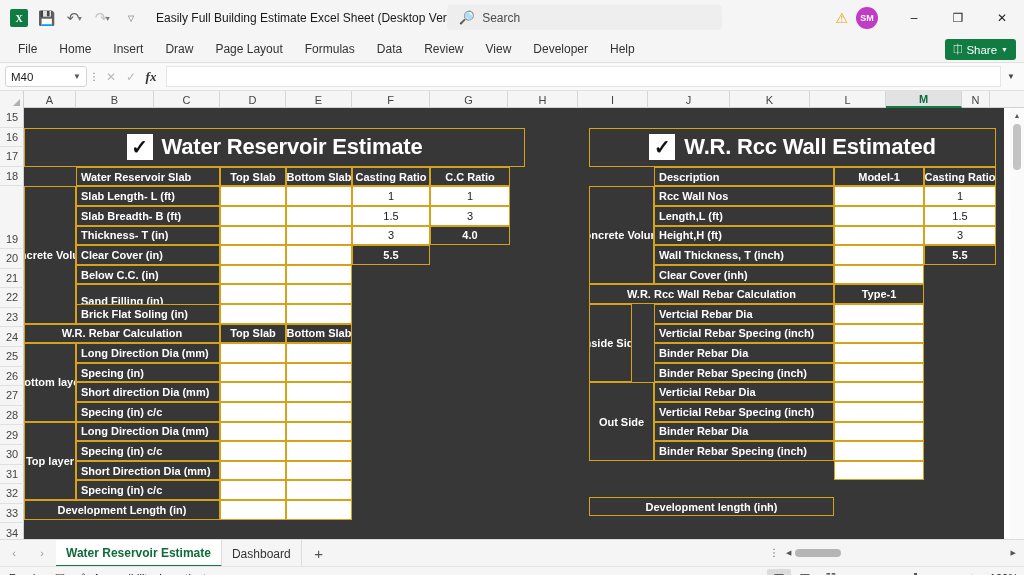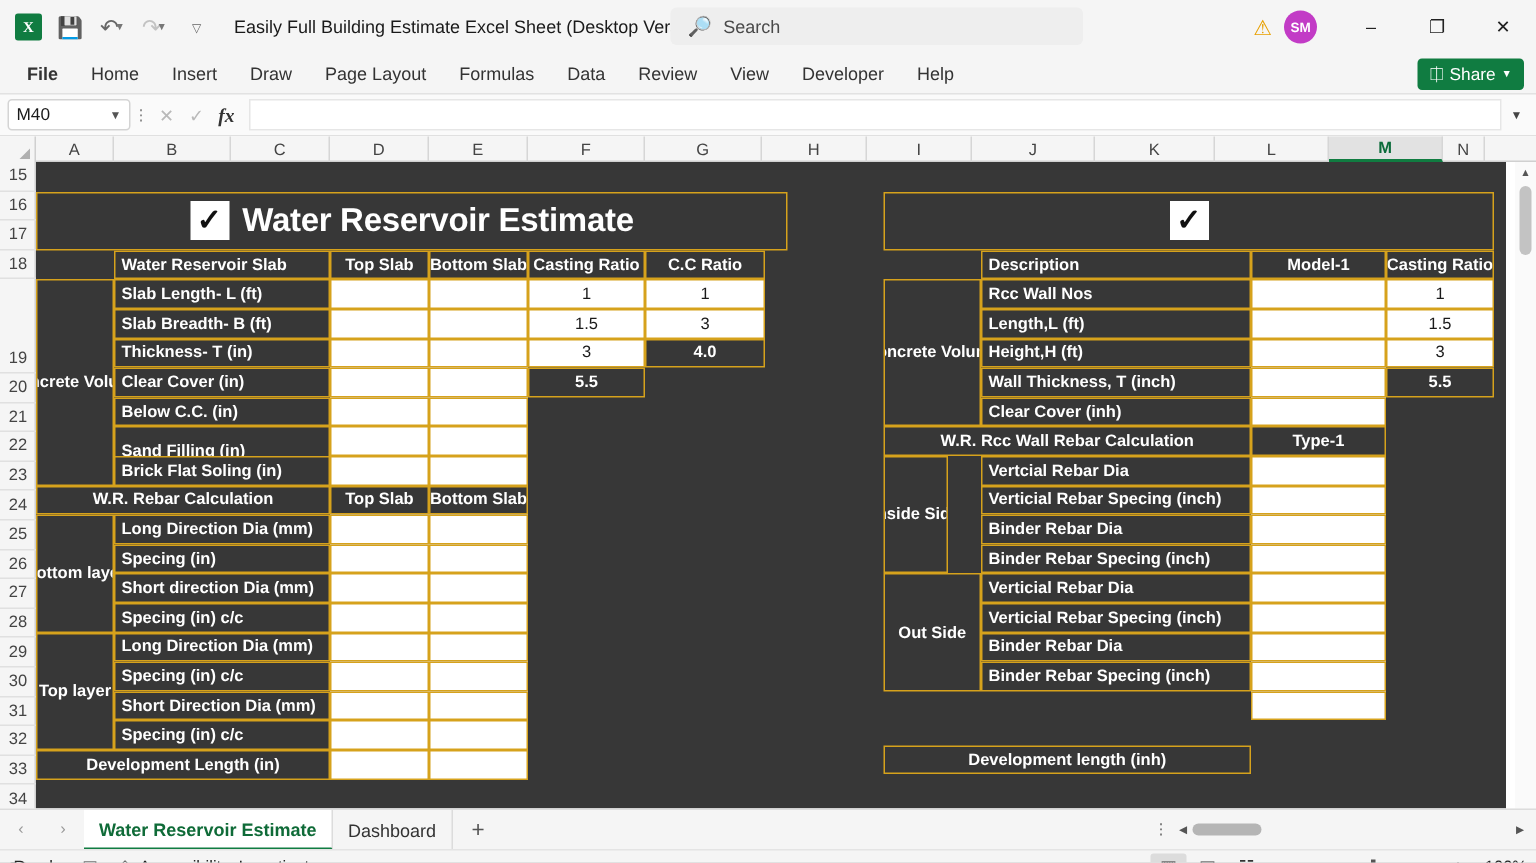--- a/index.html
+++ b/index.html
@@ -73,21 +73,21 @@
     background: #f5f5f5;
     display: flex; align-items: center;
     position: relative;
     border-bottom: 1px solid #e2e2e2;
   }
   .rtab {
     font-size: 12px; color: #333;
     padding: 3px 10px; margin: 0 1px;
     border-radius: 4px; white-space: nowrap;
   }
-  .rtab:first-child { margin-left: 8px; font-weight: bold; }
+  .rtab:first-child { margin-left: 8px; }
   .share-btn {
     position: absolute; right: 8px; top: 3px;
     height: 21px; background: #107c41; color: #fff;
     border-radius: 3px; font-size: 11.5px;
     display: flex; align-items: center; gap: 4px;
     padding: 0 8px;
   }
 
   
   .fbar {
@@ -469,20 +469,21 @@
         <div class="c white ctr" style="left: 196px; top: 352.8px; width: 66px; height: 19.6px;"></div>
         <div class="c white ctr" style="left: 262px; top: 352.8px; width: 66px; height: 19.6px;"></div>
         <div class="c dark lft" style="left: 52px; top: 372.4px; width: 144px; height: 19.6px;">Specing (in) c/c</div>
         <div class="c white ctr" style="left: 196px; top: 372.4px; width: 66px; height: 19.6px;"></div>
         <div class="c white ctr" style="left: 262px; top: 372.4px; width: 66px; height: 19.6px;"></div>
         <div class="c dark ctr" style="left: 0px; top: 392px; width: 196px; height: 19.6px;">Development Length (in)</div>
         <div class="c white ctr" style="left: 196px; top: 392px; width: 66px; height: 19.6px;"></div>
         <div class="c white ctr" style="left: 262px; top: 392px; width: 66px; height: 19.6px;"></div>
         <div class="banner" style="left: 565px; top: 19.6px; width: 407px; height: 39.2px;">
           <div class="chk">✓</div>
+          <div class="btxt">W.R. Rcc Wall Estimated</div>
         </div>
         <div class="c dark lft" style="left: 630px; top: 58.8px; width: 180px; height: 19.6px;">Description</div>
         <div class="c dark ctr" style="left: 810px; top: 58.8px; width: 90px; height: 19.6px;">Model-1</div>
         <div class="c dark ctr" style="left: 900px; top: 58.8px; width: 72px; height: 19.6px;">Casting Ratio</div>
         <div class="c dark ctr" style="left: 565px; top: 78.4px; width: 65px; height: 98px;">Concrete Volume</div>
         <div class="c dark lft" style="left: 630px; top: 78.4px; width: 180px; height: 19.6px;"> Rcc Wall Nos</div>
         <div class="c white ctr" style="left: 810px; top: 78.4px; width: 90px; height: 19.6px;"></div>
         <div class="c white ctr" style="left: 900px; top: 78.4px; width: 72px; height: 19.6px;">1</div>
         <div class="c dark lft" style="left: 630px; top: 98px; width: 180px; height: 19.6px;">Length,L (ft)</div>
         <div class="c white ctr" style="left: 810px; top: 98px; width: 90px; height: 19.6px;"></div>

